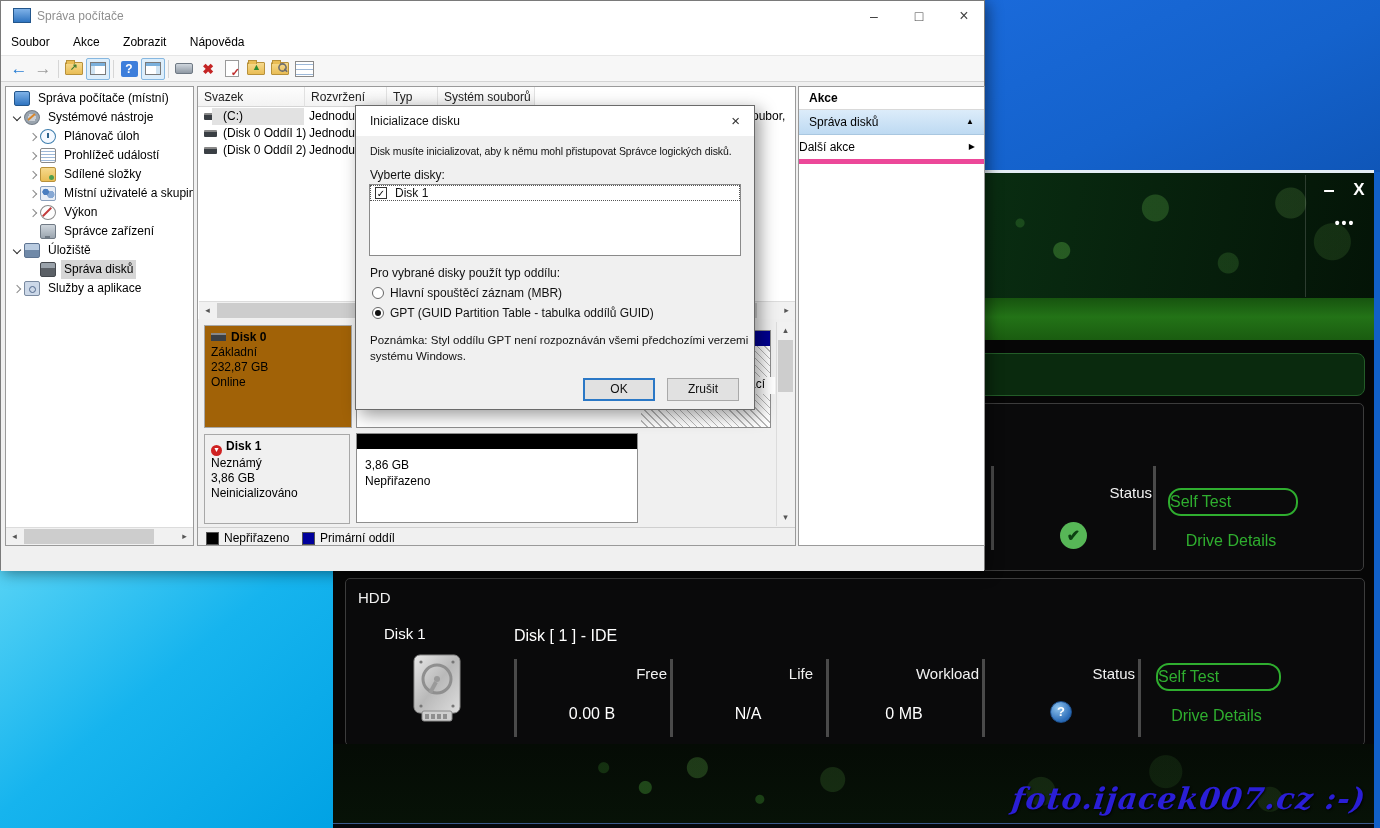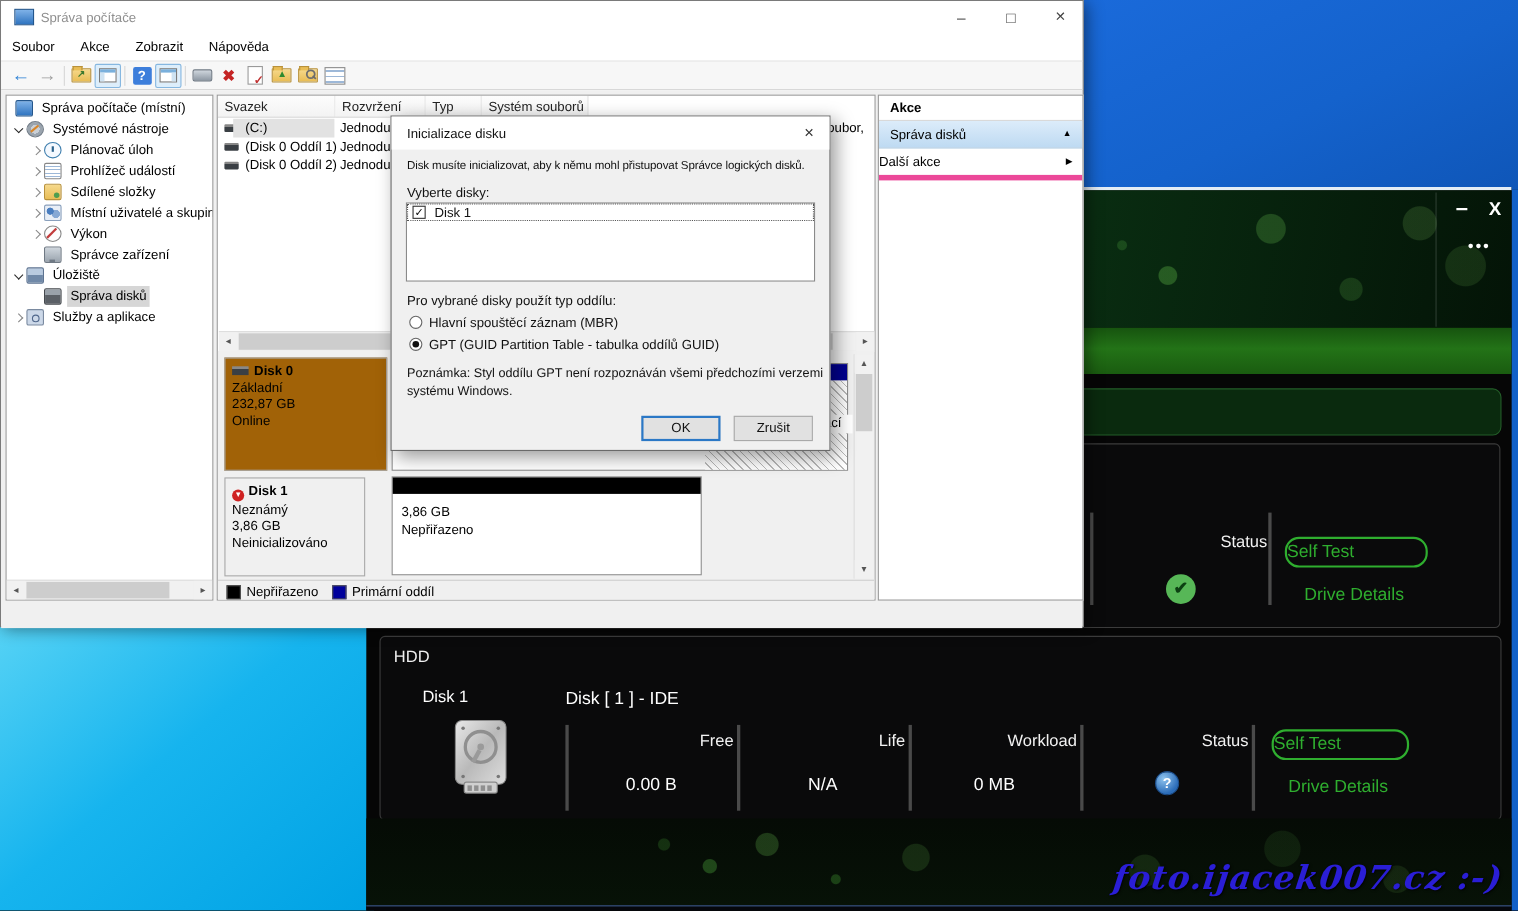--- a/index.html
+++ b/index.html
@@ -200,21 +200,21 @@
           <rect x="35" y="61" width="4" height="5" fill="#8f8f8f"></rect>
       </svg>
       <div class="abs" style="left:168px;top:48px;font-size:16px;color:#fff">Disk [ 1 ] - IDE</div>
       <div class="abs vdiv" style="left:168px;top:80px;height:78px"></div>
       <div class="abs vdiv" style="left:324px;top:80px;height:78px"></div>
       <div class="abs vdiv" style="left:480px;top:80px;height:78px"></div>
       <div class="abs vdiv" style="left:636px;top:80px;height:78px"></div>
       <div class="abs vdiv" style="left:792px;top:80px;height:78px"></div>
       <div class="abs dlabel" style="left:171px;top:86px;width:150px">Free</div>
       <div class="abs dvalue" style="left:171px;top:126px;width:150px">0.00 B</div>
-      <div class="abs dlabel" style="left:327px;top:86px;width:150px">Life</div>
+      <div class="abs dlabel" style="left:317px;top:86px;width:150px">Life</div>
       <div class="abs dvalue" style="left:327px;top:126px;width:150px">N/A</div>
       <div class="abs dlabel" style="left:483px;top:86px;width:150px">Workload</div>
       <div class="abs dvalue" style="left:483px;top:126px;width:150px">0 MB</div>
       <div class="abs dlabel" style="left:639px;top:86px;width:150px">Status</div>
       <div class="abs qcircle" style="left:704px;top:122px">?</div>
       <div class="abs stbtn" style="left:810px;top:84px;width:121px;height:24px">Self Test</div>
       <div class="abs ddlink" style="left:810px;top:128px;width:121px">Drive Details</div>
     </div>
 
     <div class="abs foot"></div>
@@ -399,21 +399,21 @@
         <div class="hatch abs" style="left:284px;top:15px;width:129px;height:81px"></div>
         <div class="abs" style="left:390px;top:46px;width:26px;height:17px;background:#fff;font-size:12px;padding-left:2px">ací</div>
       </div>
 
       <div class="sb" style="left:578px;top:235px;width:17px;height:204px;border-left:1px solid #dcdcdc">
         <span class="ar" style="left:0;top:0">▴</span>
         <span class="ar" style="left:0;bottom:0">▾</span>
         <span class="th" style="left:1px;top:18px;width:15px;height:52px"></span>
       </div>
 
-      <div class="infobox" style="left:6px;top:347px;width:128px;height:90px;background:#f0f0f0">
+      <div class="infobox" style="left:6px;top:347px;width:146px;height:90px;background:#f0f0f0">
         <div><span style="display:inline-block;width:11px;height:11px;border-radius:50%;background:#cf2222;color:#fff;font-size:8px;line-height:10px;text-align:center;margin-right:4px;vertical-align:-2px">▾</span><b>Disk 1</b></div>
         <div>Neznámý</div>
         <div>3,86 GB</div>
         <div>Neinicializováno</div>
       </div>
       <div class="abs" style="left:158px;top:346px;width:282px;height:90px;border:1px solid #8e8e8e;background:#fff;box-sizing:border-box">
         <div style="height:15px;background:#000"></div>
         <div style="padding:8px 0 0 8px;font-size:12px;line-height:16px">
           <div>3,86 GB</div>
           <div>Nepřiřazeno</div>

